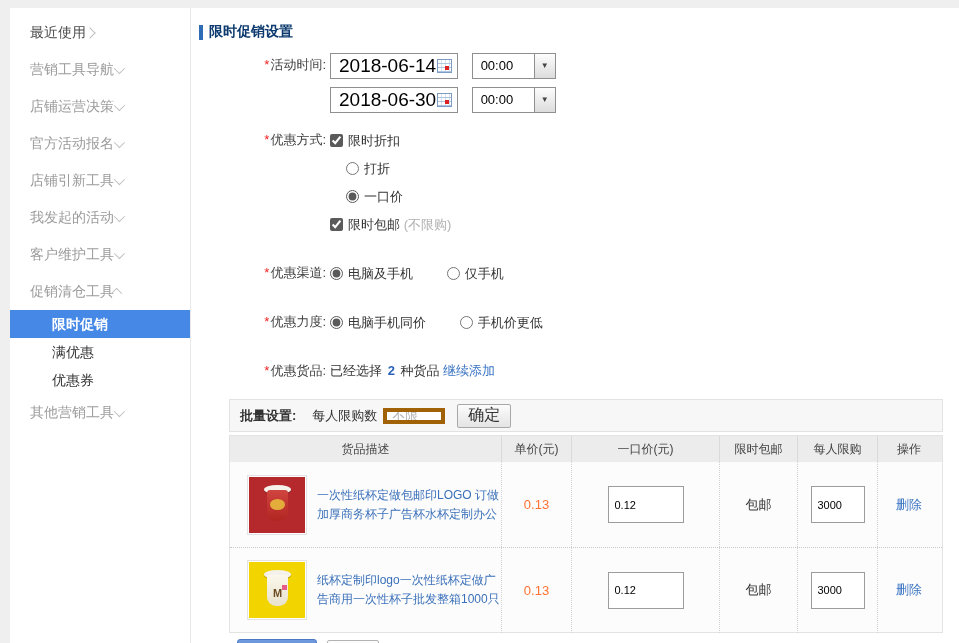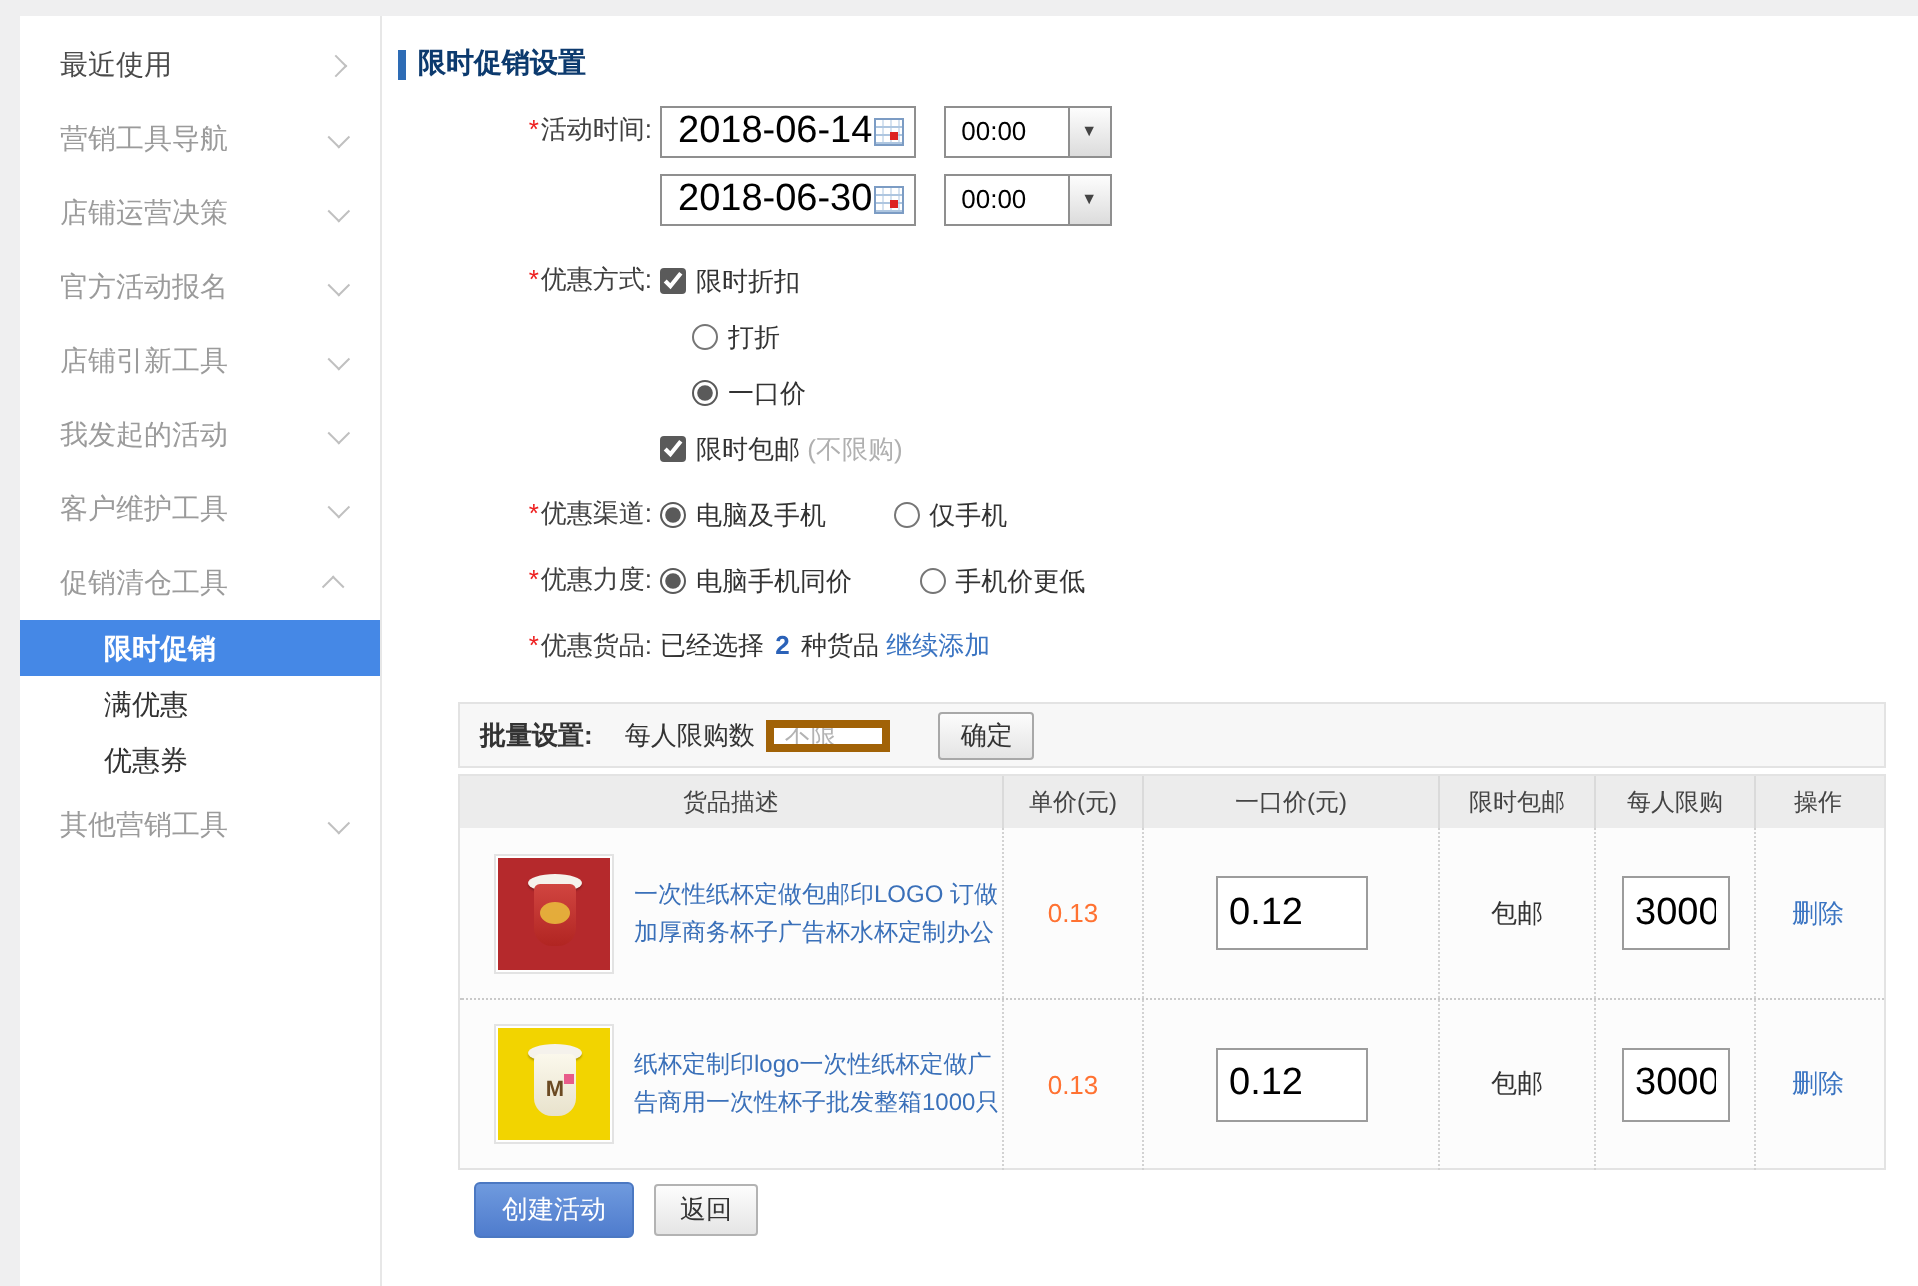--- a/index.html
+++ b/index.html
@@ -8,21 +8,21 @@
     background:#efeff0;
     font-family:"Liberation Sans","DejaVu Sans",sans-serif;
     font-size:13px; color:#333;
     overflow:hidden;
   }
   .page { display:flex; padding:8px 0 0 10px; height:643px; }
 
   
   .sidebar { width:181px; background:#fff; border-right:1px solid #e7e7e7; padding-top:6px; flex-shrink:0; }
   .nav-item {
-    height:37px; display:flex; align-items:center; justify-content:space-between;
+    height:37px; display:flex; align-items:center; justify-content:flex-start;
     padding:0 18px 0 20px; font-size:14px; color:#9b9b9b; cursor:pointer;
   }
   .nav-item.dark { color:#4a4a4a; }
   .chev { width:8px; height:8px; border-right:1px solid #c0c0c0; border-bottom:1px solid #c0c0c0; display:inline-block; }
   .chev-down  { transform:rotate(45deg) translateY(-2px); }
   .chev-up    { transform:rotate(-135deg) translateY(-2px); }
   .chev-right { transform:rotate(-45deg); }
   .sub-item {
     height:28px; line-height:28px; padding-left:42px; font-size:14px; color:#333; cursor:pointer;
   }
@@ -72,36 +72,36 @@
     display:flex; align-items:center; justify-content:center; font-size:8px; color:#444; cursor:pointer;
   }
 
   .row-method { margin-top:14px; }
   .opt-line { line-height:28px; white-space:nowrap; }
   .opt-indent { margin-left:16px; }
   input[type=checkbox], input[type=radio] { width:13px; height:13px; vertical-align:-2px; margin:0 5px 0 0; accent-color:#5a5a5a; }
   .note-gray { color:#b0b0b0; }
   .opt-gap { margin-left:30px; }
 
-  .row-plain { margin-top:5px; }
+  .row-plain { margin-top:21px; }
   .goods-count { font-weight:bold; color:#2b62b8; padding:0 2px; }
   a.link { color:#3a74c2; text-decoration:none; cursor:pointer; }
 
   
   .tbl-zone { margin-left:30px; margin-top:15px; width:714px; }
   .batch-bar {
     height:33px; background:#f7f7f7; border:1px solid #e3e3e3; display:flex; align-items:center;
     padding-left:10px; margin-bottom:3px;
   }
   .batch-title { font-weight:bold; color:#333; }
   .batch-label { margin-left:16px; margin-right:6px; }
   .batch-input { width:62px; height:16px; border:4px solid #a16207; padding:0 5px; font-size:13px; font-family:inherit; }
   .batch-input::placeholder { color:#b3b3b3; }
   .btn-gray {
-    margin-left:24px; height:24px; padding:0 10px; font-size:13px; color:#333; font-family:Liberation Sans, sans-serif;
+    margin-left:12px; height:24px; padding:0 10px; font-size:16px; color:#333; font-family:Liberation Sans, sans-serif;
     background:linear-gradient(#fcfcfc,#e4e4e4); border:1px solid #a8a8a8; border-radius:2px; cursor:pointer;
   }
   .tbl { border:1px solid #e3e3e3; background:#fcfcfc; }
   .tbl-header { display:flex; background:#ececec; height:26px; align-items:center; font-size:12px; color:#444; }
   .tbl-header .cell { border-right:1px solid #dadada; }
   .tbl-header .cell:last-child { border-right:none; }
   .cell { text-align:center; }
   .c-desc { width:272px; } .c-price { width:70px; } .c-fixed { width:148px; }
   .c-ship { width:78px; } .c-limit { width:80px; } .c-op { width:62px; }
   .tbl-header .cell { line-height:26px; height:26px; }
@@ -116,21 +116,21 @@
   .bg-yellow { background:#f2d400; }
   .cup-lid { position:absolute; top:8px; left:15px; width:27px; height:9px; background:#f5f2ec; border-radius:50%; box-shadow:0 1px 1px rgba(0,0,0,.25); }
   .cup-body { position:absolute; top:13px; left:18px; width:21px; height:31px; border-radius:3px 3px 9px 9px; }
   .cup-body.red { background:linear-gradient(#d14540,#b12522); }
   .cup-body.red::after { content:""; position:absolute; top:9px; left:3px; width:15px; height:11px; background:#e8b93c; border-radius:50%; opacity:.9; }
   .cup-body.cream { background:linear-gradient(#fbf8ec,#e8e2cc); display:flex; align-items:center; justify-content:center; }
   .cup-m { font-size:11px; font-weight:bold; color:#6b4a22; position:relative; top:2px; }
   .cup-m::after { content:""; position:absolute; right:-5px; top:-2px; width:5px; height:5px; background:#e85c8a; }
   .item-title { font-size:12px; line-height:19px; max-height:55px; overflow:hidden; color:#3a70b9; text-decoration:none; display:block; width:190px; text-align:left; cursor:pointer; }
   .price { color:#ff7232; font-size:13px; }
-  .small-input { width:76px; height:37px; border:1px solid #9c9c9c; padding:0 6px; font-size:19px; font-family:inherit; }
+  .small-input { width:76px; height:37px; border:1px solid #9c9c9c; padding:0 6px; font-size:11px; font-family:inherit; }
   .limit-input { width:54px; }
 
   .footer-btns { margin-left:38px; margin-top:6px; display:flex; align-items:center; gap:10px; }
   .btn-primary {
     width:80px; height:28px; color:#fff; font-size:13px; font-family:inherit;
     background:linear-gradient(#6f9ade,#4f7ccd); border:1px solid #4b78c2; border-radius:3px; cursor:pointer;
   }
   .btn-back {
     height:26px; padding:0 12px; font-size:13px; color:#333; font-family:inherit;
     background:linear-gradient(#fdfdfd,#e5e5e5); border:1px solid #b3b3b3; border-radius:2px; cursor:pointer;

